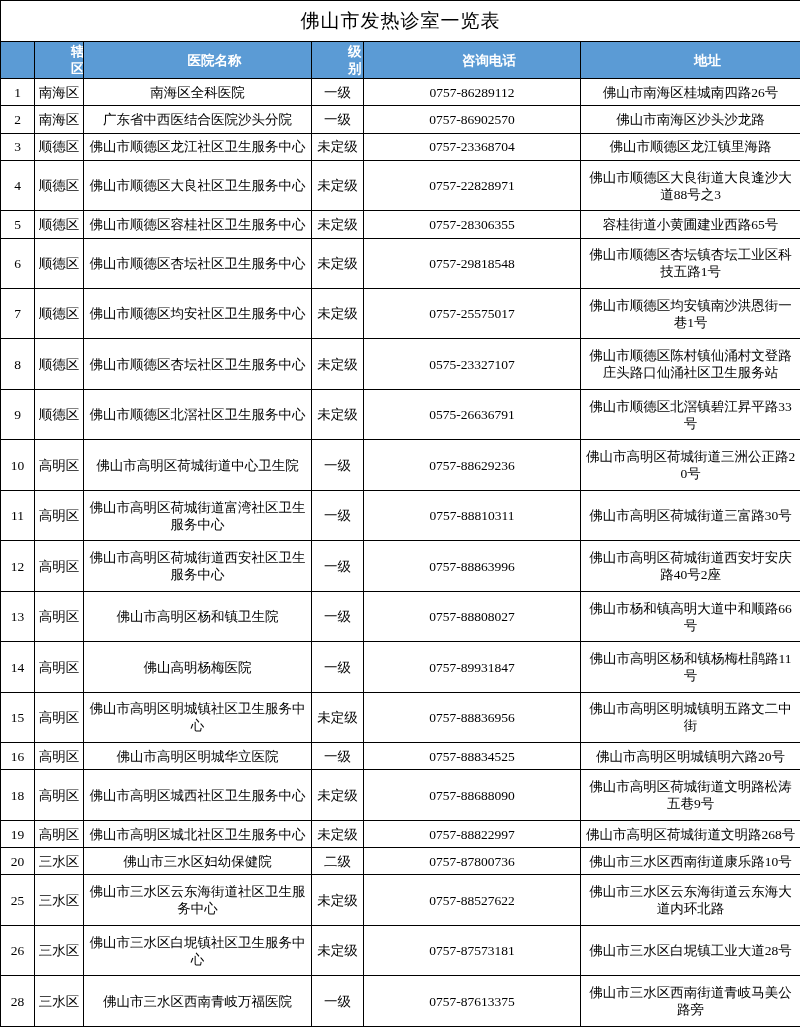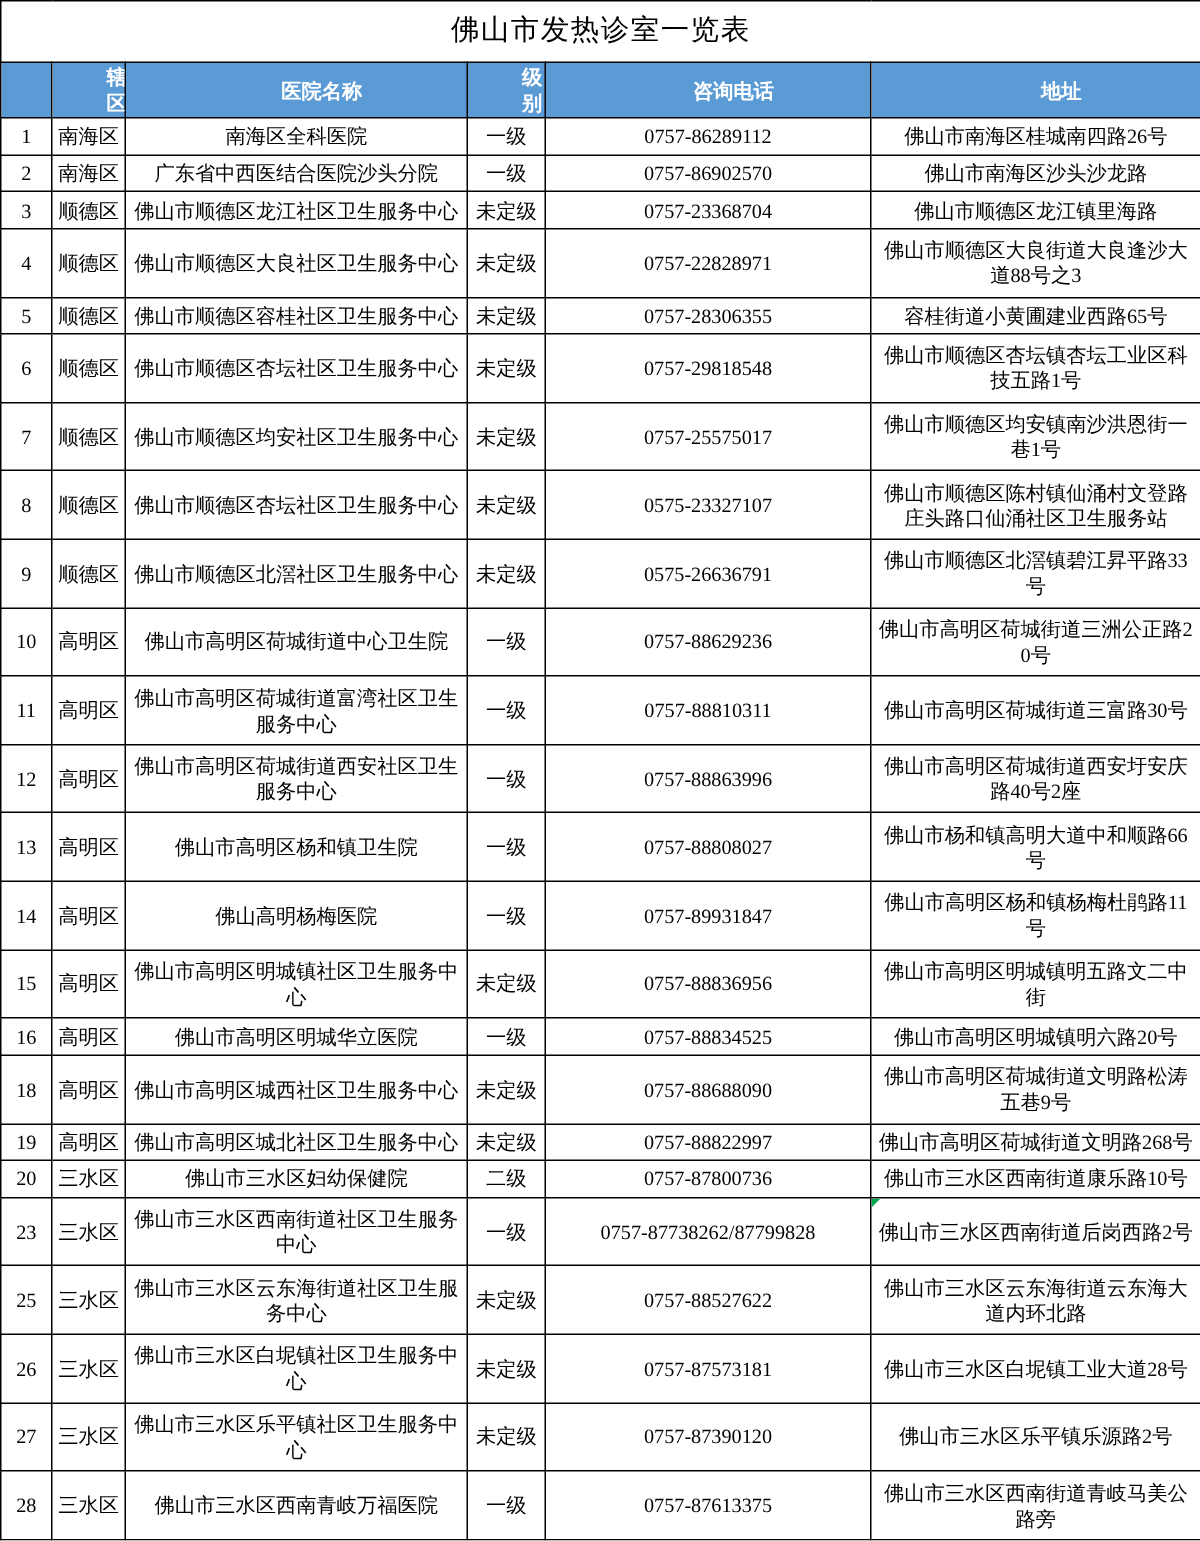--- a/index.html
+++ b/index.html
@@ -222,50 +222,34 @@
   </tr>
         <tr>
     <td class="c-no">20</td>
     <td class="c-district">三水区</td>
     <td class="c-name">佛山市三水区妇幼保健院</td>
     <td class="c-level">二级</td>
     <td class="c-phone">0757-87800736</td>
     <td class="c-address">佛山市三水区西南街道康乐路10号</td>
   </tr>
         <tr>
-    <td class="c-no">23</td>
-    <td class="c-district">三水区</td>
-    <td class="c-name">佛山市三水区西南街道社区卫生服务中心</td>
-    <td class="c-level">一级</td>
-    <td class="c-phone">0757-87738262/87799828</td>
-    <td class="c-address flag">佛山市三水区西南街道后岗西路2号</td>
-  </tr>
-        <tr>
     <td class="c-no">25</td>
     <td class="c-district">三水区</td>
     <td class="c-name">佛山市三水区云东海街道社区卫生服务中心</td>
     <td class="c-level">未定级</td>
     <td class="c-phone">0757-88527622</td>
     <td class="c-address">佛山市三水区云东海街道云东海大道内环北路</td>
   </tr>
         <tr>
     <td class="c-no">26</td>
     <td class="c-district">三水区</td>
     <td class="c-name">佛山市三水区白坭镇社区卫生服务中心</td>
     <td class="c-level">未定级</td>
     <td class="c-phone">0757-87573181</td>
     <td class="c-address">佛山市三水区白坭镇工业大道28号</td>
-  </tr>
-        <tr>
-    <td class="c-no">27</td>
-    <td class="c-district">三水区</td>
-    <td class="c-name">佛山市三水区乐平镇社区卫生服务中心</td>
-    <td class="c-level">未定级</td>
-    <td class="c-phone">0757-87390120</td>
-    <td class="c-address">佛山市三水区乐平镇乐源路2号</td>
   </tr>
         <tr>
     <td class="c-no">28</td>
     <td class="c-district">三水区</td>
     <td class="c-name">佛山市三水区西南青岐万福医院</td>
     <td class="c-level">一级</td>
     <td class="c-phone">0757-87613375</td>
     <td class="c-address">佛山市三水区西南街道青岐马美公路旁</td>
   </tr>
       </tbody>

